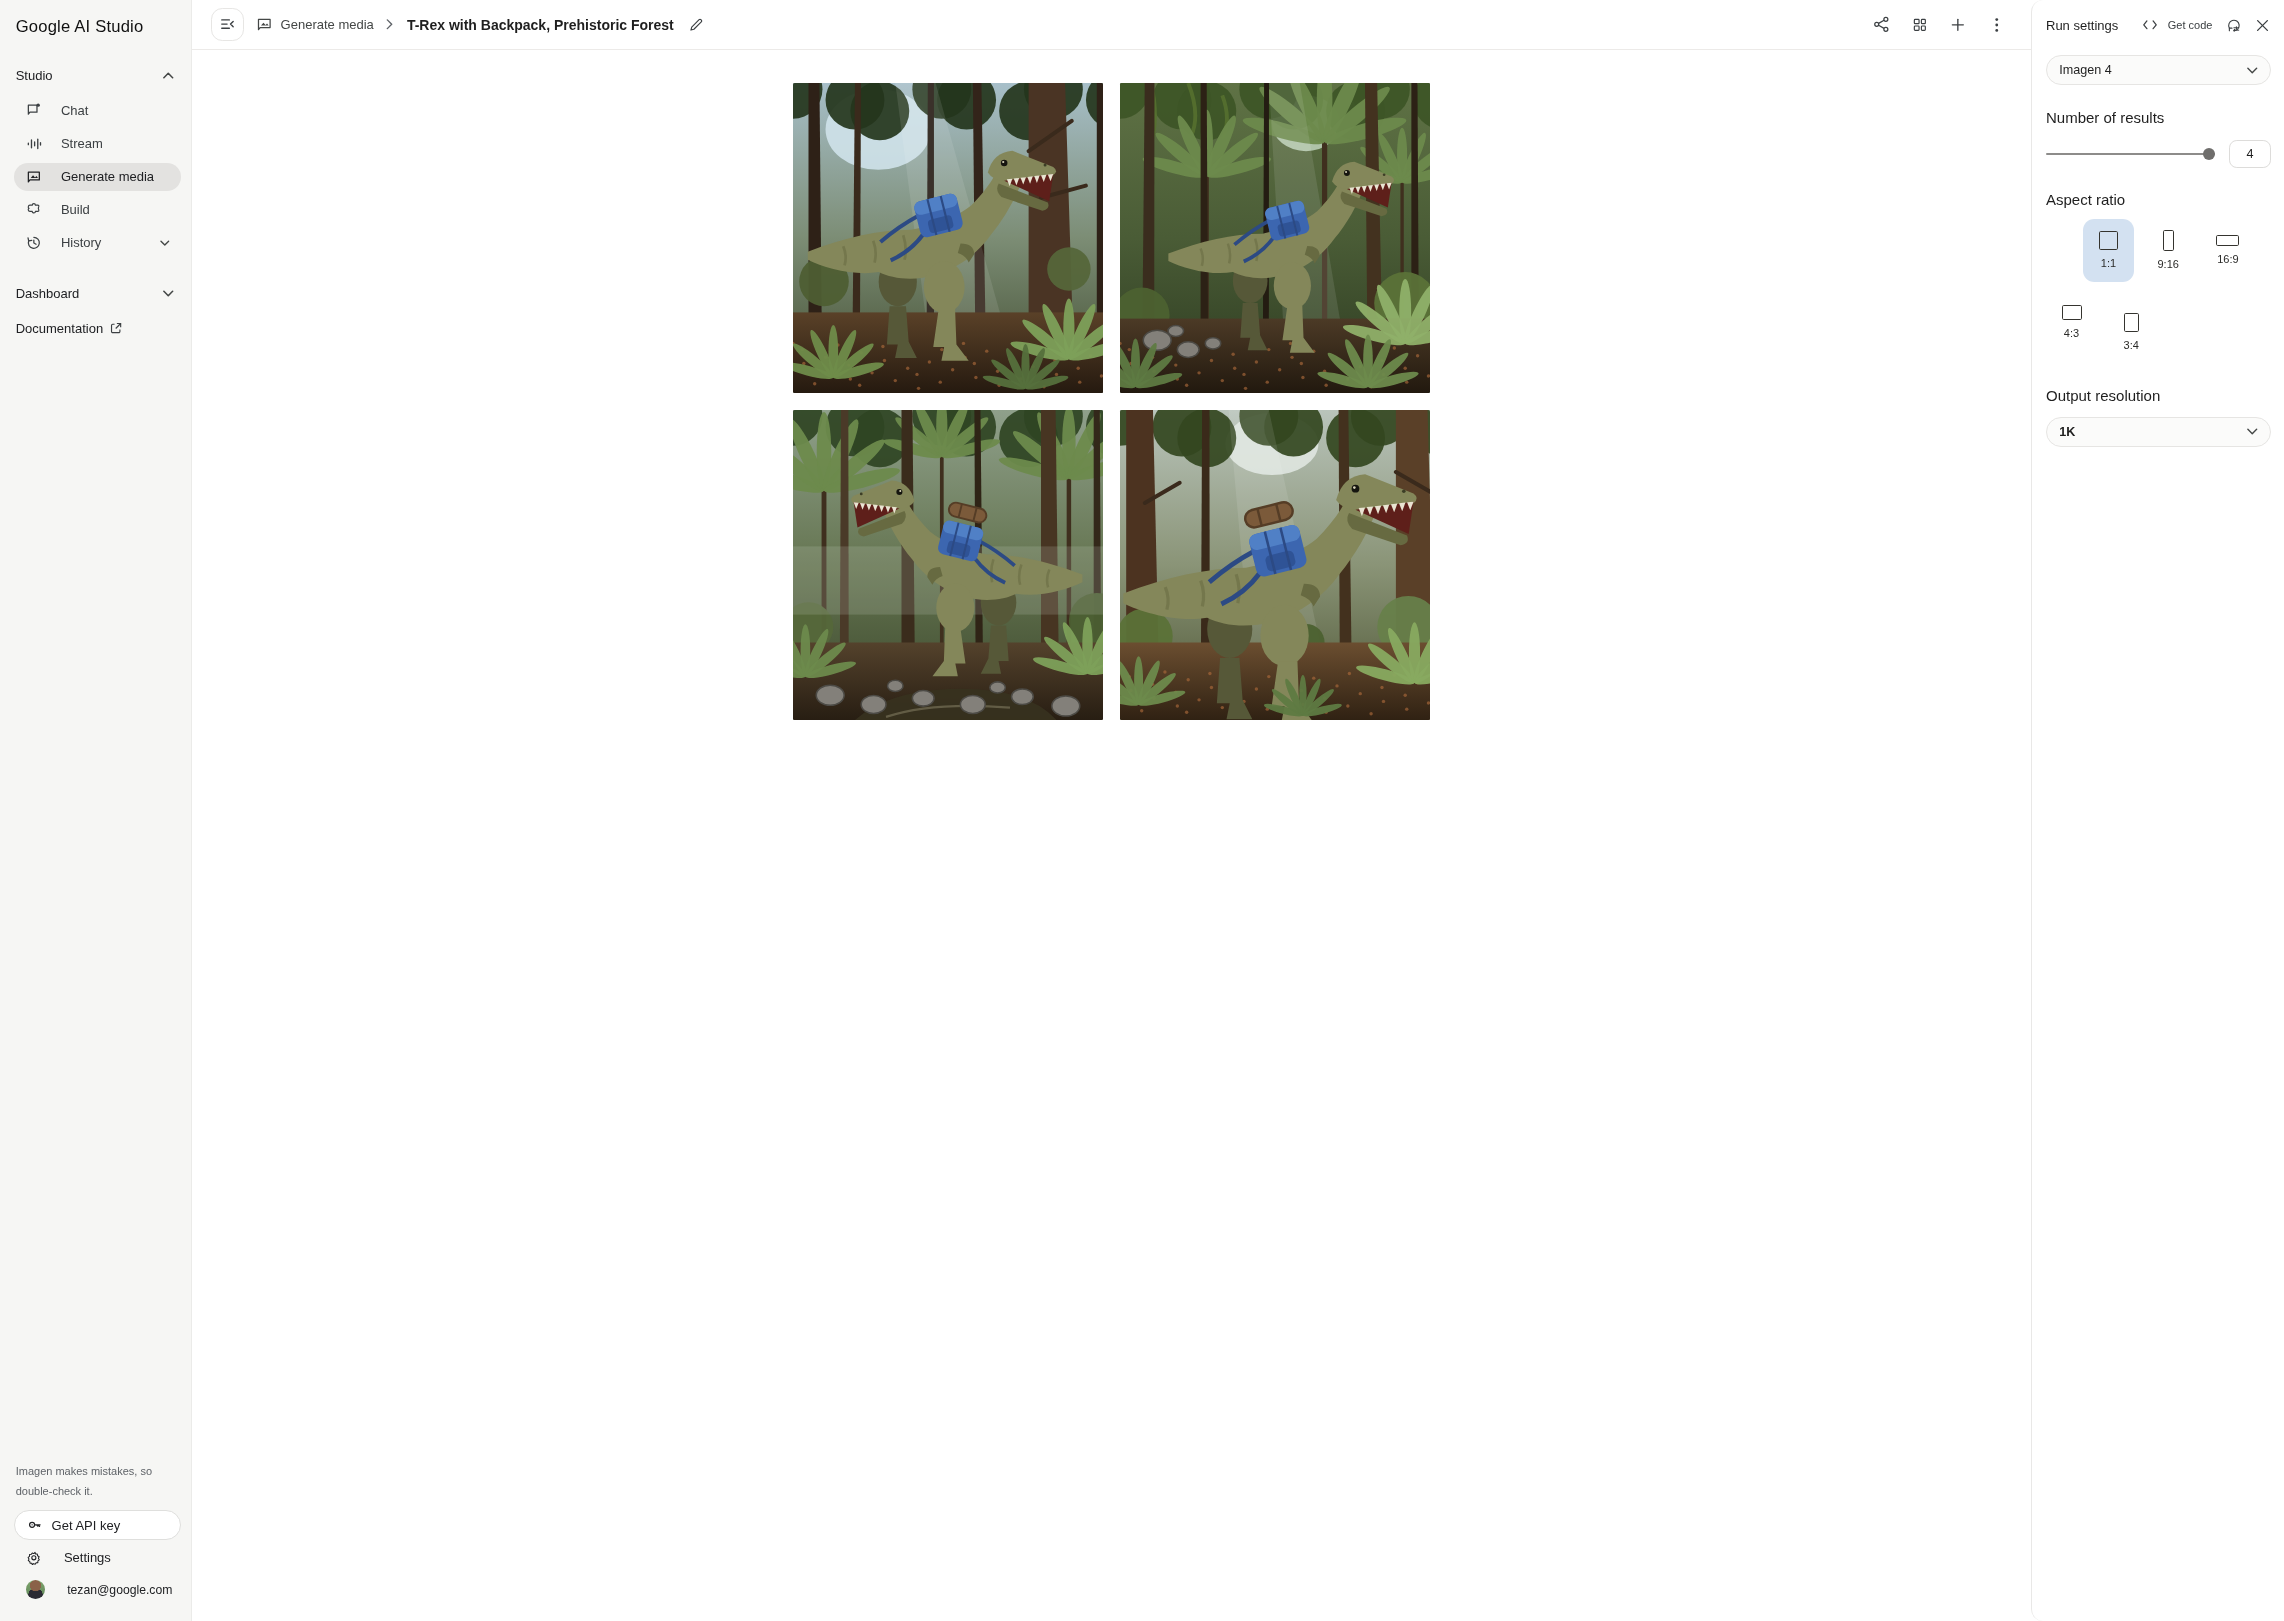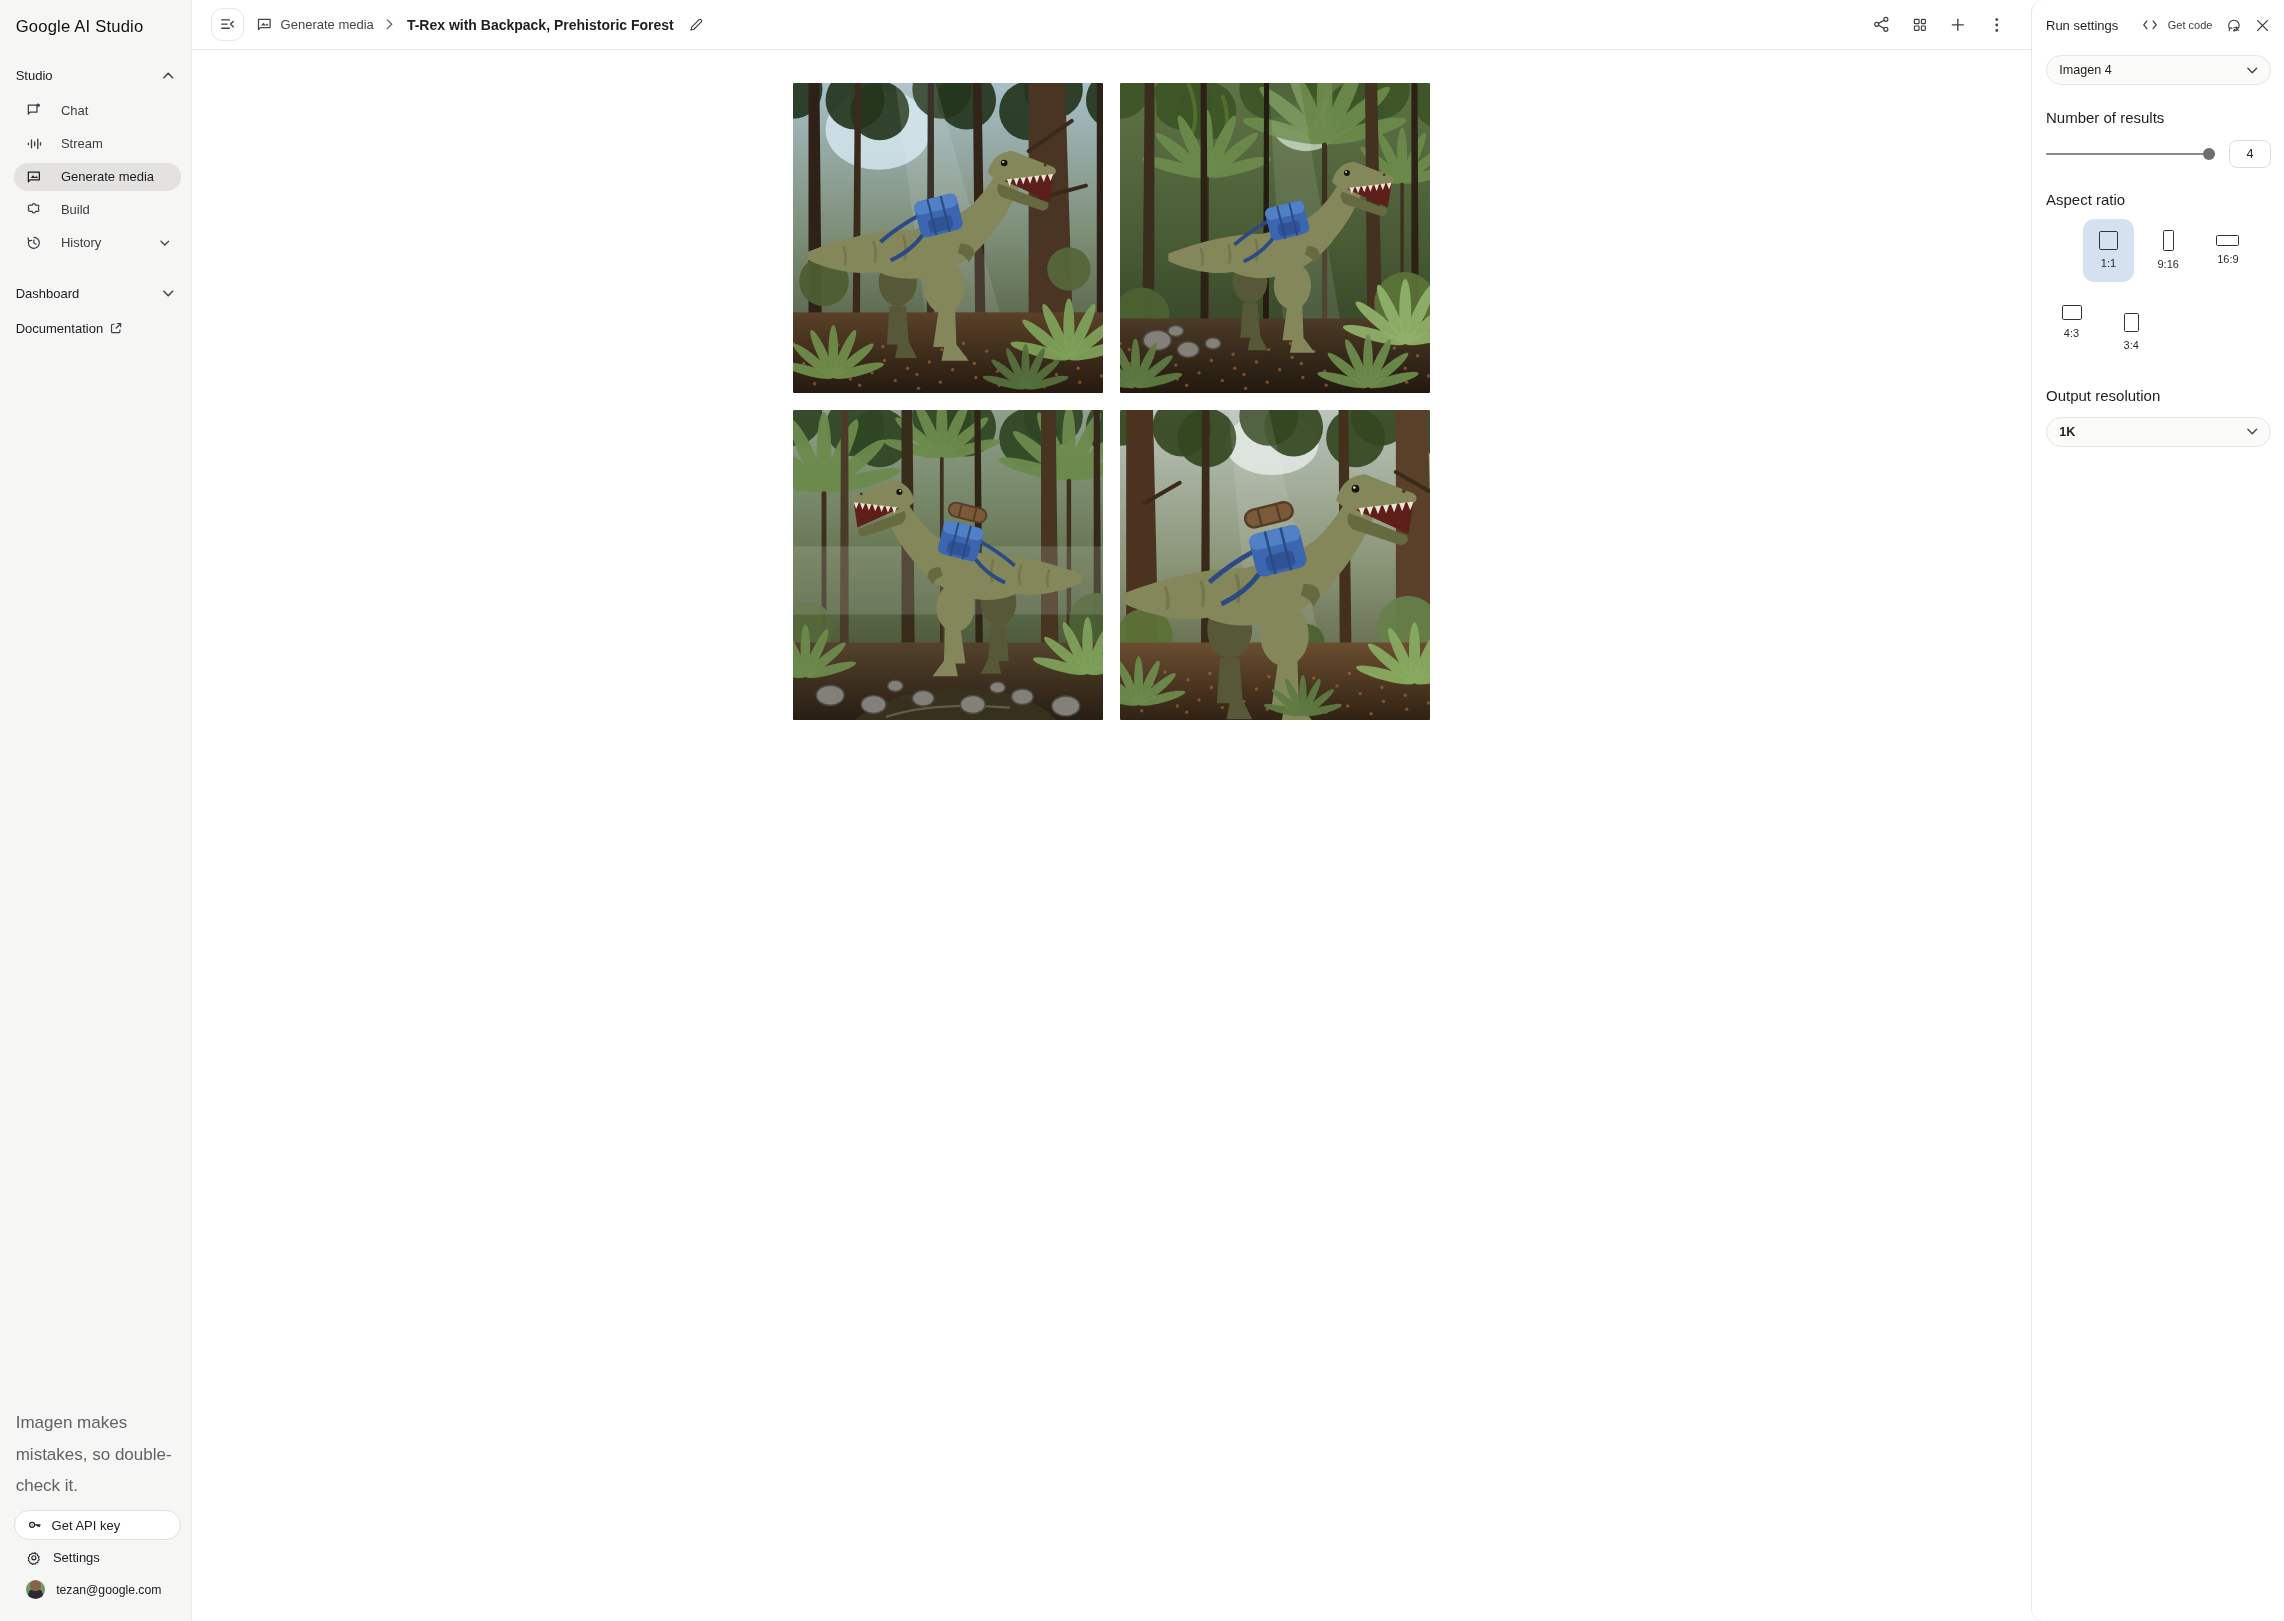--- a/index.html
+++ b/index.html
@@ -26,28 +26,28 @@
     border-radius:14px; font-size:13px; color:#3c4043; cursor:pointer; margin-bottom:5.2px;
   }
   .side-item.selected { background:#e3e2e0; color:#202124; }
   .side-item .spacer { flex:1; }
   .icon { display:inline-flex; align-items:center; justify-content:center; }
   .icon svg { display:block; }
   .chev svg { display:block; }
   .doc-row { display:flex; align-items:center; gap:7px; font-size:13px; color:#202124;
              padding:8.7px 7px 8.7px 1.7px; margin-top:3.5px; cursor:pointer; }
   .side-bottom { margin-top:auto; }
-  .disclaimer { font-size:17px; color:#5f6368; line-height:1.85; padding:0 0 8.7px 1.7px; }
+  .disclaimer { font-size:11px; color:#5f6368; line-height:1.85; padding:0 0 8.7px 1.7px; }
   .api-btn {
     display:flex; align-items:center; gap:8.7px; height:30px; width:100%;
     background:#fff; border:0.9px solid #dfdfdd; border-radius:15px; padding:0 12.2px;
     font-size:13px; color:#202124; cursor:pointer; font-family:inherit;
   }
   .settings-row, .account-row {
-    display:flex; align-items:center; gap:11px; font-size:13px; color:#202124;
+    display:flex; align-items:center; gap:22px; font-size:13px; color:#202124;
     padding:9.6px 1.7px 9.6px 12.2px; cursor:pointer;
   }
   .account-row { font-size:12.2px; padding-top:5.2px; }
   .avatar {
     width:19px; height:19px; border-radius:50%; flex:0 0 19px;
     background:
       radial-gradient(circle at 50% 30%, #8a6248 0 34%, transparent 35%),
       radial-gradient(circle at 50% 78%, #2b2b33 0 40%, transparent 41%),
       linear-gradient(#7fa46b, #5c8457);
   }

